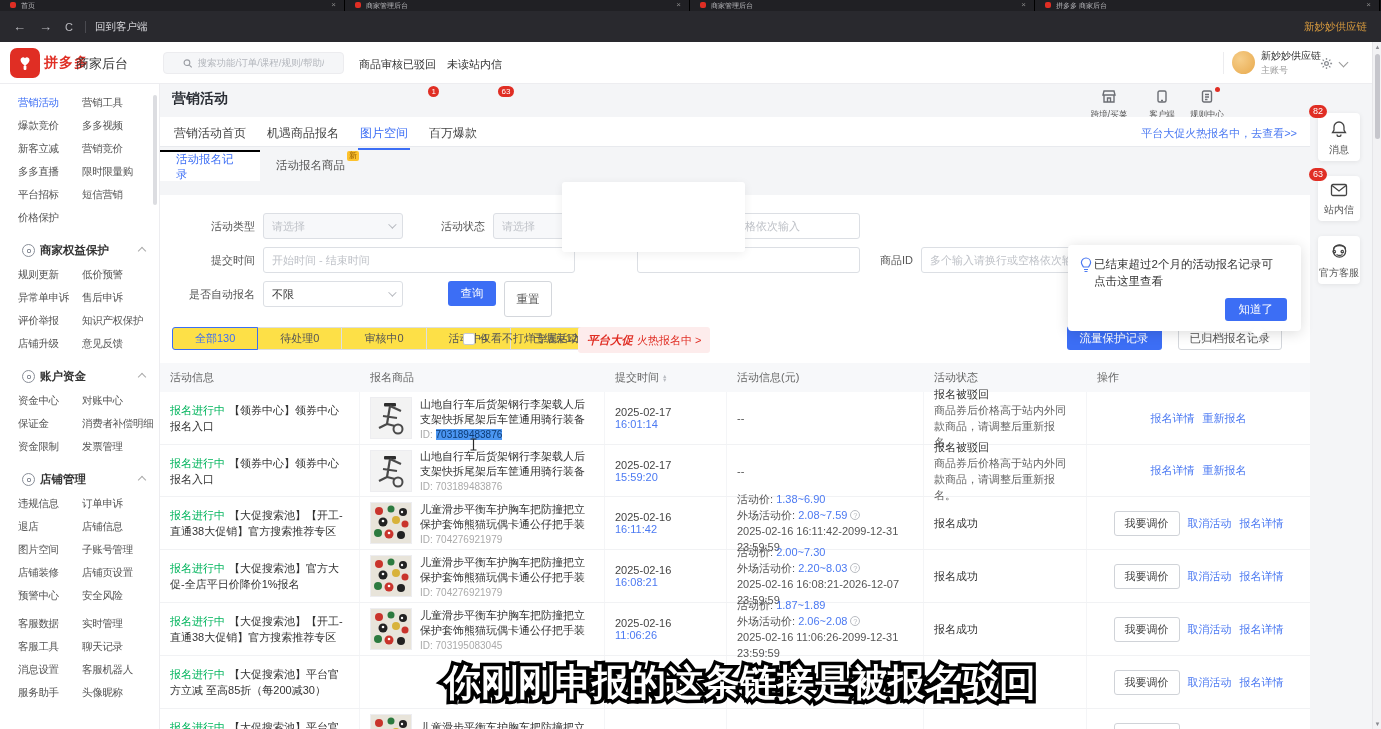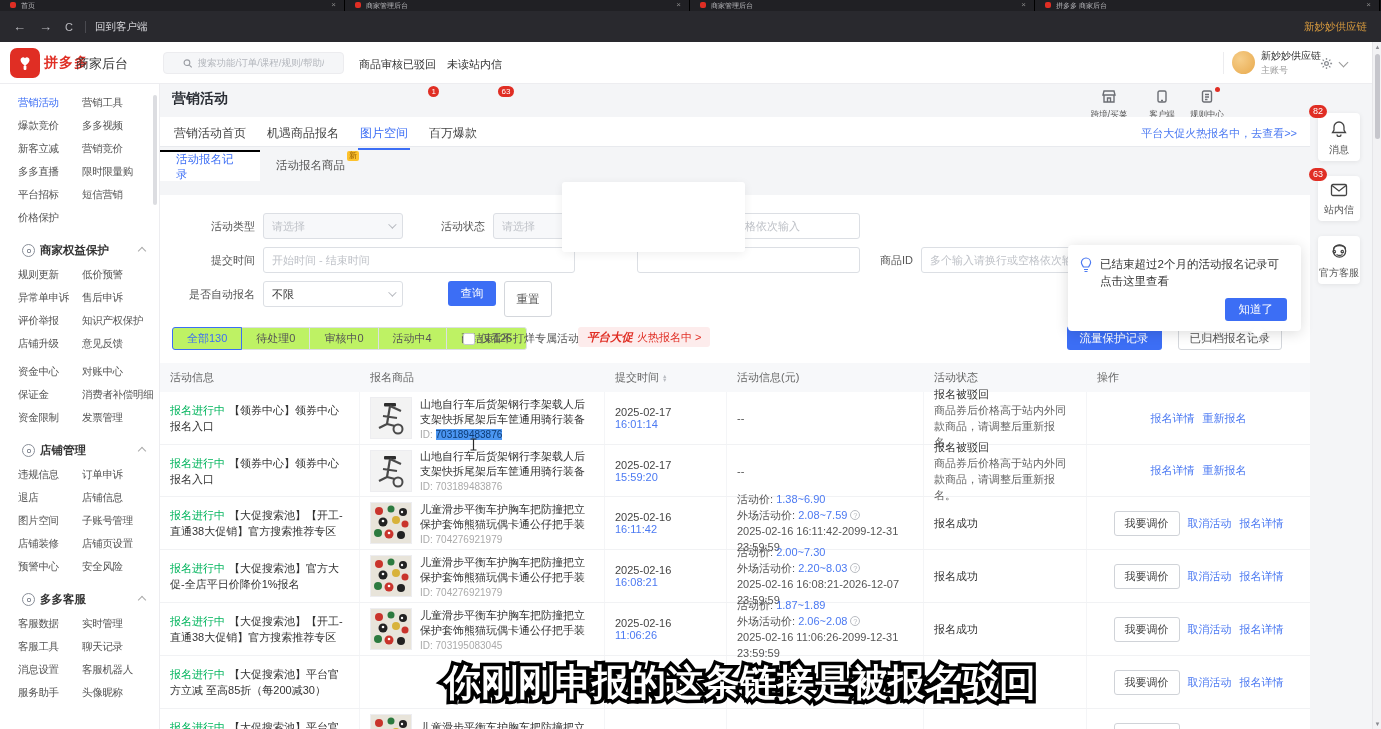--- a/index.html
+++ b/index.html
@@ -74,28 +74,28 @@
   .f-select, .f-input { position:absolute; height:26px; border:1px solid #dcdfe4; border-radius:3px; background:#fff; font-size:11px; color:#333; display:flex; align-items:center; padding:0 8px; }
   .f-select.gray { background:#f7f8fa; }
   .f-ph { color:#bfc2c8; }
   .f-caret { position:absolute; right:8px; width:6px; height:6px; border-right:1.3px solid #b6b9bf; border-bottom:1.3px solid #b6b9bf; transform:rotate(45deg) translateY(-2px); }
   .btn-primary { background:#3c6ef5; color:#fff; border:none; border-radius:3px; font-size:11.5px; }
   .btn-plain { background:#fff; color:#555; border:1px solid #d4d7dc; border-radius:3px; font-size:11.5px; }
   .blank-popup { position:absolute; left:402px; top:-13px; width:183px; height:70px; background:#fff; border-radius:3px; box-shadow:0 2px 10px rgba(0,0,0,.07); z-index:20; }
 
   
   .chips { position:absolute; left:12px; top:132px; display:flex; }
-  .chip { height:23px; padding:0 14px; display:flex; align-items:center; font-size:11px; color:#555; border:1px solid #dcdfe4; margin-left:-1px; background:#bef264;text-align:center; }
+  .chip { height:23px; padding:0 22px; display:flex; align-items:center; font-size:11px; color:#555; border:1px solid #dcdfe4; margin-left:-1px; background:#fde047;text-align:center; }
   .chip:first-child { border-radius:3px 0 0 3px; margin-left:0; }
   .chip:last-child { border-radius:0 3px 3px 0; }
   .chip.active { border-color:#3c6ef5; color:#3c6ef5; z-index:2; }
   .cb-wrap { position:absolute; left:303px; top:136px; display:flex; align-items:center; gap:5px; }
   .cb { width:12px; height:12px; border:1px solid #c6c9ce; border-radius:2px; background:#fff; }
   .cb-label { font-size:11px; color:#555; }
-  .hotchip { position:absolute; left:418px; top:132px; height:20px; background:#fdecec; border-radius:3px; display:flex; align-items:center; padding:0 9px; gap:4px; }
+  .hotchip { position:absolute; left:418px; top:132px; height:26px; background:#fdecec; border-radius:3px; display:flex; align-items:center; padding:0 9px; gap:4px; }
   .hotchip .b { font-size:11.5px; font-weight:bold; color:#e02e24; font-style:italic; }
   .hotchip .r { font-size:11px; color:#e02e24; }
   .row-btns { position:absolute; right:28px; top:131px; display:flex; gap:16px; }
   .row-btns .btn-primary { padding:0 13px; height:24px; }
   .row-btns .btn-plain { padding:0 11px; height:24px; }
 
   
   .table { position:absolute; left:0; top:168px; width:1150px; }
   .thead { display:flex; height:29px; background:#f7f8fa; align-items:center; }
   .th { font-size:11px; color:#666; padding:0 10px; display:flex; align-items:center; gap:3px; }
@@ -117,21 +117,21 @@
   .pval { color:#4b79f2; }
   .info-i { display:inline-block; width:10px; height:10px; border:1px solid #b9bcc2; border-radius:50%; color:#b9bcc2; font-size:7.5px; line-height:10px; text-align:center; margin-left:3px; vertical-align:1px; }
   .sline { color:#333; line-height:16px; }
   .sline.sub { color:#666; }
   .op-btn { padding:4px 10px; background:#fff; border:1px solid #d0d3d8; border-radius:3px; font-size:11px; color:#444; }
   .op-link { font-size:11px; color:#4b79f2; text-decoration:none; white-space:nowrap; }
   .sort { display:flex; flex-direction:column; line-height:4px; font-size:5.5px; color:#b9bcc2; }
 
   
   .tooltip { position:absolute; left:1068px; top:245px; width:233px; background:#fff; border-radius:4px; box-shadow:0 2px 14px rgba(0,0,0,.14); padding:11px 12px 10px 10px; z-index:30; }
-  .tip-body { display:flex; gap:6px; }
+  .tip-body { display:flex; gap:0; }
   .tip-text { font-size:11.5px; color:#333; line-height:17px; width:188px; }
   .tip-btn { display:block; margin:8px 2px 0 auto; padding:4px 14px; background:#3c6ef5; color:#fff; border:none; border-radius:3px; font-size:11.5px; }
   .tip-arrow { position:absolute; left:185px; bottom:-5px; width:10px; height:10px; background:#fff; transform:rotate(45deg); box-shadow:3px 3px 6px rgba(0,0,0,.06); }
 
   
   .rail { position:absolute; left:1318px; top:113px; width:48px; z-index:15; }
   .rail-card { position:relative; width:42px; background:#fff; border-radius:4px; box-shadow:0 1px 5px rgba(0,0,0,.08); margin-bottom:15px; padding:7px 0 5px; text-align:center; }
   .rail-label { font-size:10px; color:#555; margin-top:3px; line-height:12px; }
   .rail-badge { position:absolute; left:-9px; top:-8px; background:#e02e24; color:#fff; font-size:9px; line-height:13px; padding:0 4px; border-radius:8px; }
 
@@ -261,20 +261,27 @@
           <a class="sb-item">低价预警</a>
           <a class="sb-item">异常单申诉</a>
           <a class="sb-item">售后申诉</a>
           <a class="sb-item">评价举报</a>
           <a class="sb-item">知识产权保护</a>
           <a class="sb-item">店铺升级</a>
           <a class="sb-item">意见反馈</a>
         </div>
       </div>
       <div class="sb-group">
+        <div class="sb-head">
+          <span class="sb-ring">
+            <i></i>
+          </span>
+          <span class="sb-title">账户资金</span>
+          <span class="sb-caret"></span>
+        </div>
         <div class="sb-grid">
           <a class="sb-item">资金中心</a>
           <a class="sb-item">对账中心</a>
           <a class="sb-item">保证金</a>
           <a class="sb-item">消费者补偿明细</a>
           <a class="sb-item">资金限制</a>
           <a class="sb-item">发票管理</a>
         </div>
       </div>
       <div class="sb-group">
@@ -292,27 +299,20 @@
           <a class="sb-item">店铺信息</a>
           <a class="sb-item">图片空间</a>
           <a class="sb-item">子账号管理</a>
           <a class="sb-item">店铺装修</a>
           <a class="sb-item">店铺页设置</a>
           <a class="sb-item">预警中心</a>
           <a class="sb-item">安全风险</a>
         </div>
       </div>
       <div class="sb-group">
-        <div class="sb-head">
-          <span class="sb-ring">
-            <i></i>
-          </span>
-          <span class="sb-title">多多客服</span>
-          <span class="sb-caret"></span>
-        </div>
         <div class="sb-grid">
           <a class="sb-item">客服数据</a>
           <a class="sb-item">实时管理</a>
           <a class="sb-item">客服工具</a>
           <a class="sb-item">聊天记录</a>
           <a class="sb-item">消息设置</a>
           <a class="sb-item">客服机器人</a>
           <a class="sb-item">服务助手</a>
           <a class="sb-item">头像昵称</a>
         </div>

